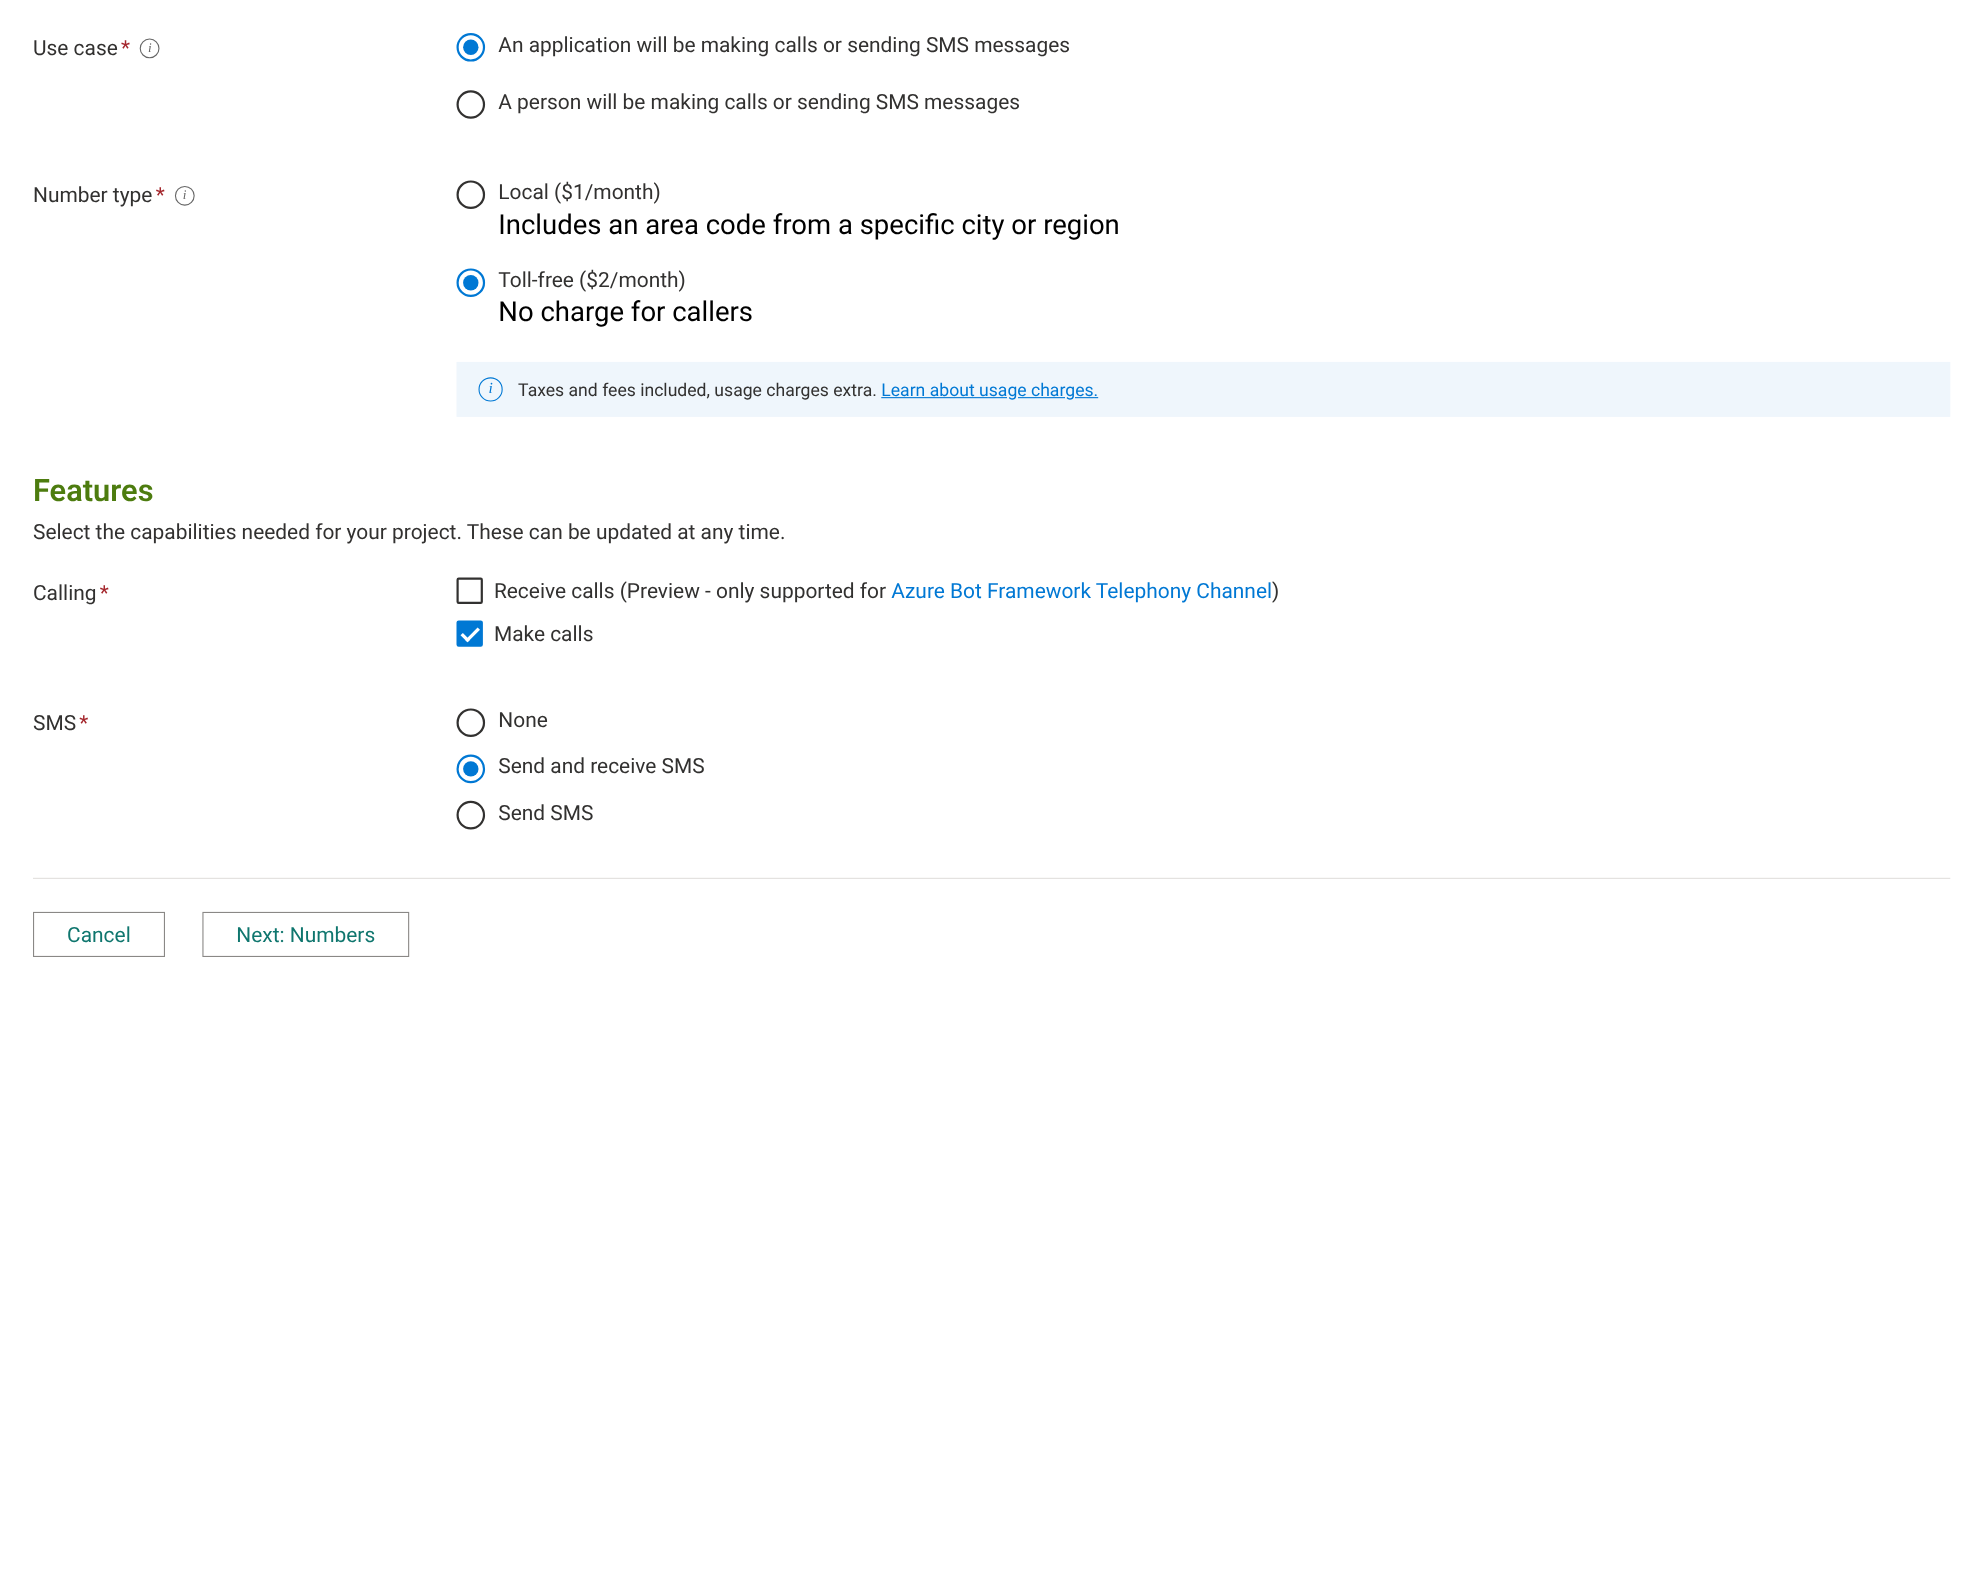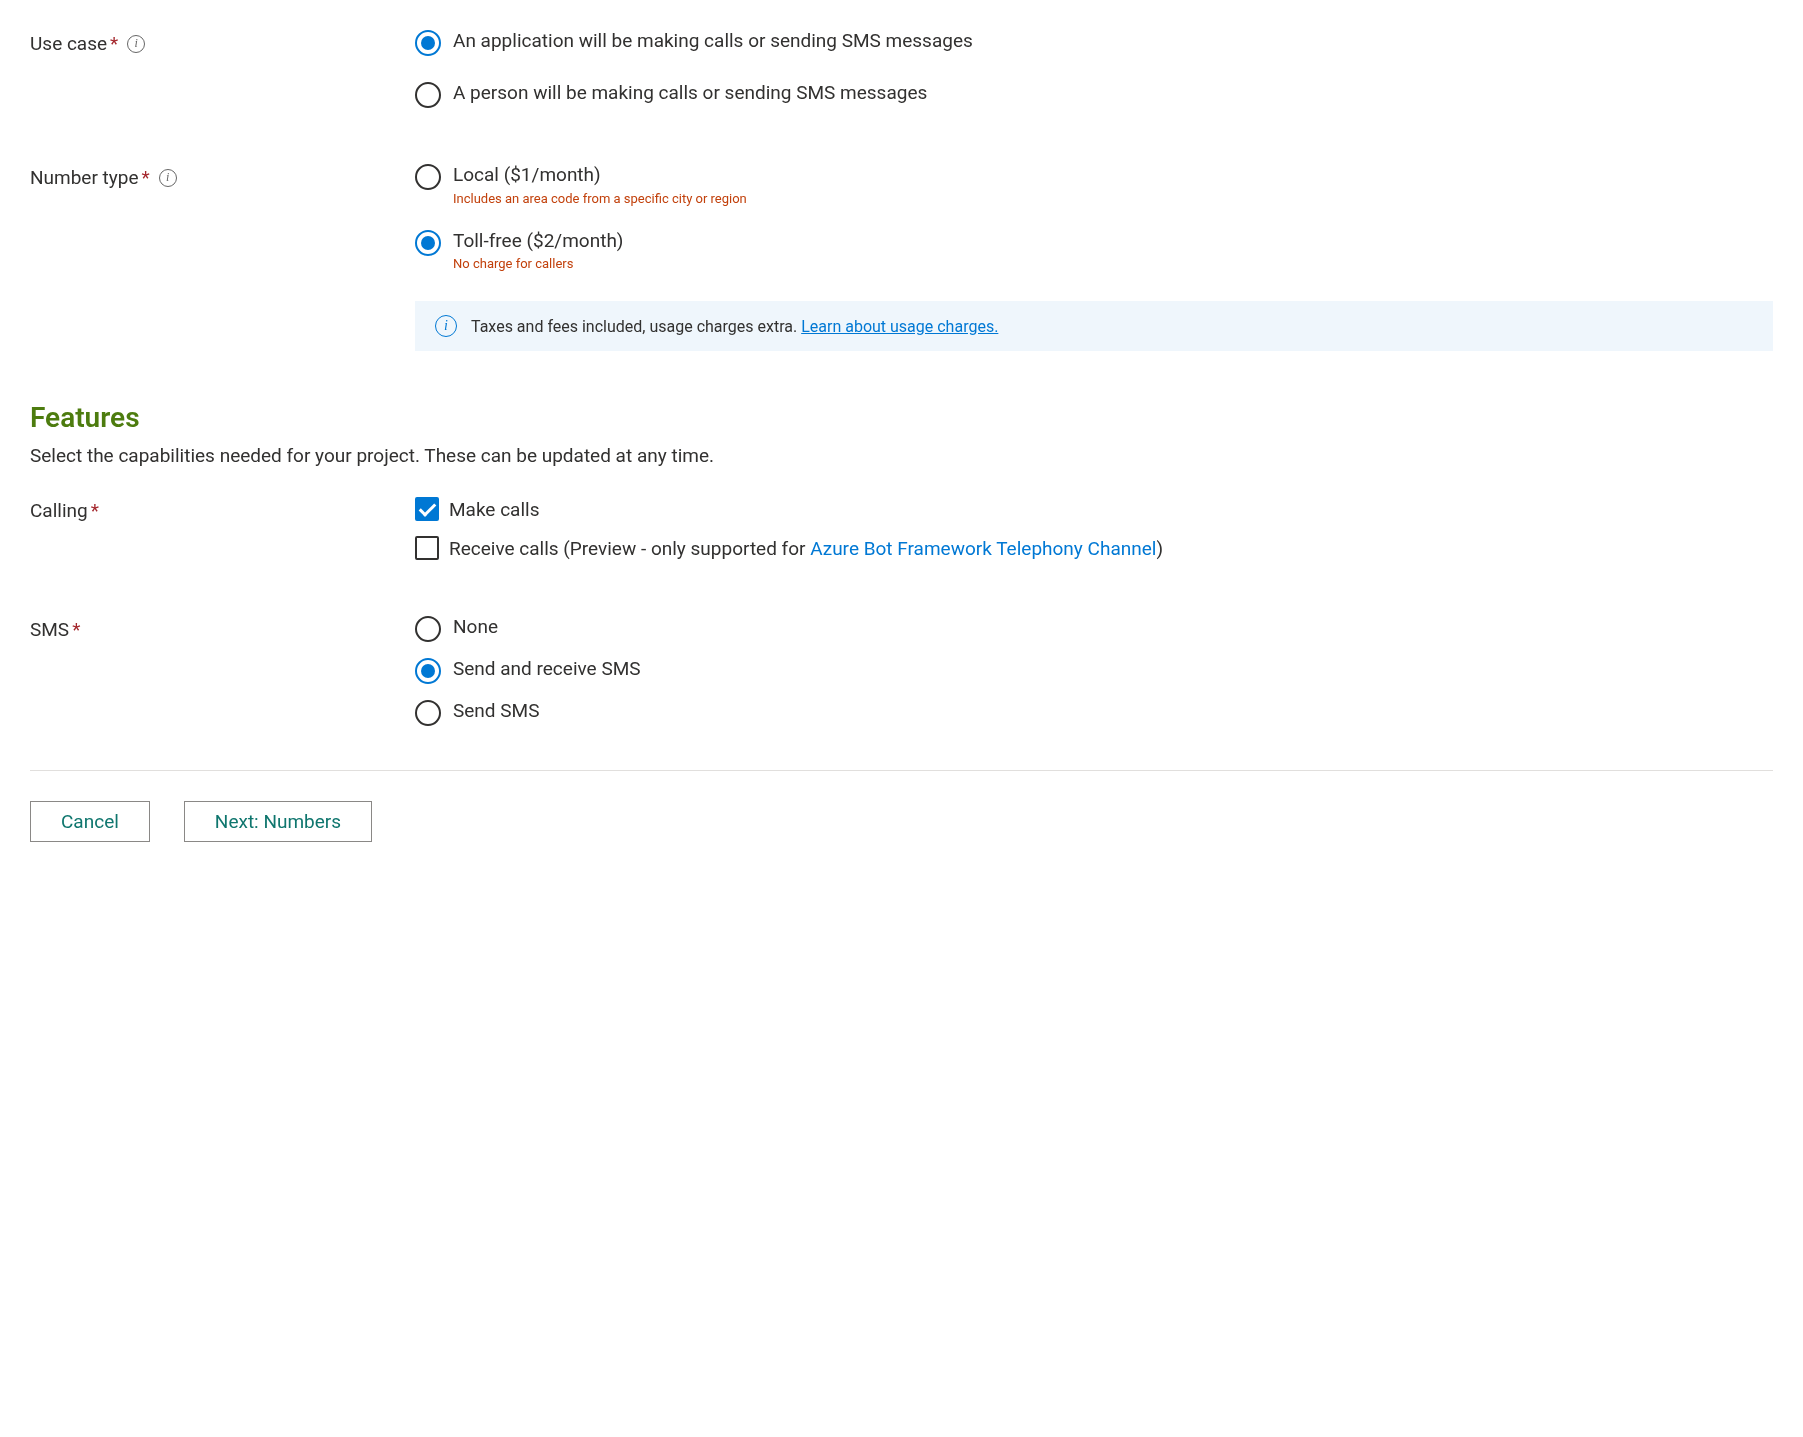--- a/index.html
+++ b/index.html
@@ -92,22 +92,22 @@
     background: #0078d4;
     border-radius: 50%;
     transform: translate(-50%, -50%);
   }
   .radio-label {
     font-size: 19px;
     color: #323130;
     line-height: 1.4;
   }
   .radio-desc {
-    color: #c2410c;
-    font-size: 13px;
+    color: #000000;
+    font-size: 25px;
     margin-top: 2px;
   }
   .info-callout {
     background: #eff6fc;
     padding: 14px 20px;
     display: flex;
     align-items: center;
     gap: 14px;
     margin-top: 30px;
   }
@@ -248,29 +248,29 @@
 <h2 class="section-title">Features</h2>
 <div class="section-desc">Select the capabilities needed for your project. These can be updated at any time.</div>
 
 <div class="form-row">
   <div class="label-col" style="padding-top:2px;">
     <span>Calling</span>
     <span class="required">*</span>
   </div>
   <div class="input-col">
     <div class="checkbox-row">
-      <div class="checkbox checked"></div>
-      <div class="checkbox-label">Make calls</div>
-    </div>
-    <div class="checkbox-row">
       <div class="checkbox"></div>
       <div class="checkbox-label">
         <span>Receive calls (Preview - only supported for </span><a class="link-nounderline">Azure Bot Framework Telephony Channel</a><span>)</span>
       </div>
     </div>
+    <div class="checkbox-row">
+      <div class="checkbox checked"></div>
+      <div class="checkbox-label">Make calls</div>
+    </div>
   </div>
 </div>
 
 <div class="spacer-40"></div>
 
 <div class="form-row">
   <div class="label-col">
     <span>SMS</span>
     <span class="required">*</span>
   </div>

